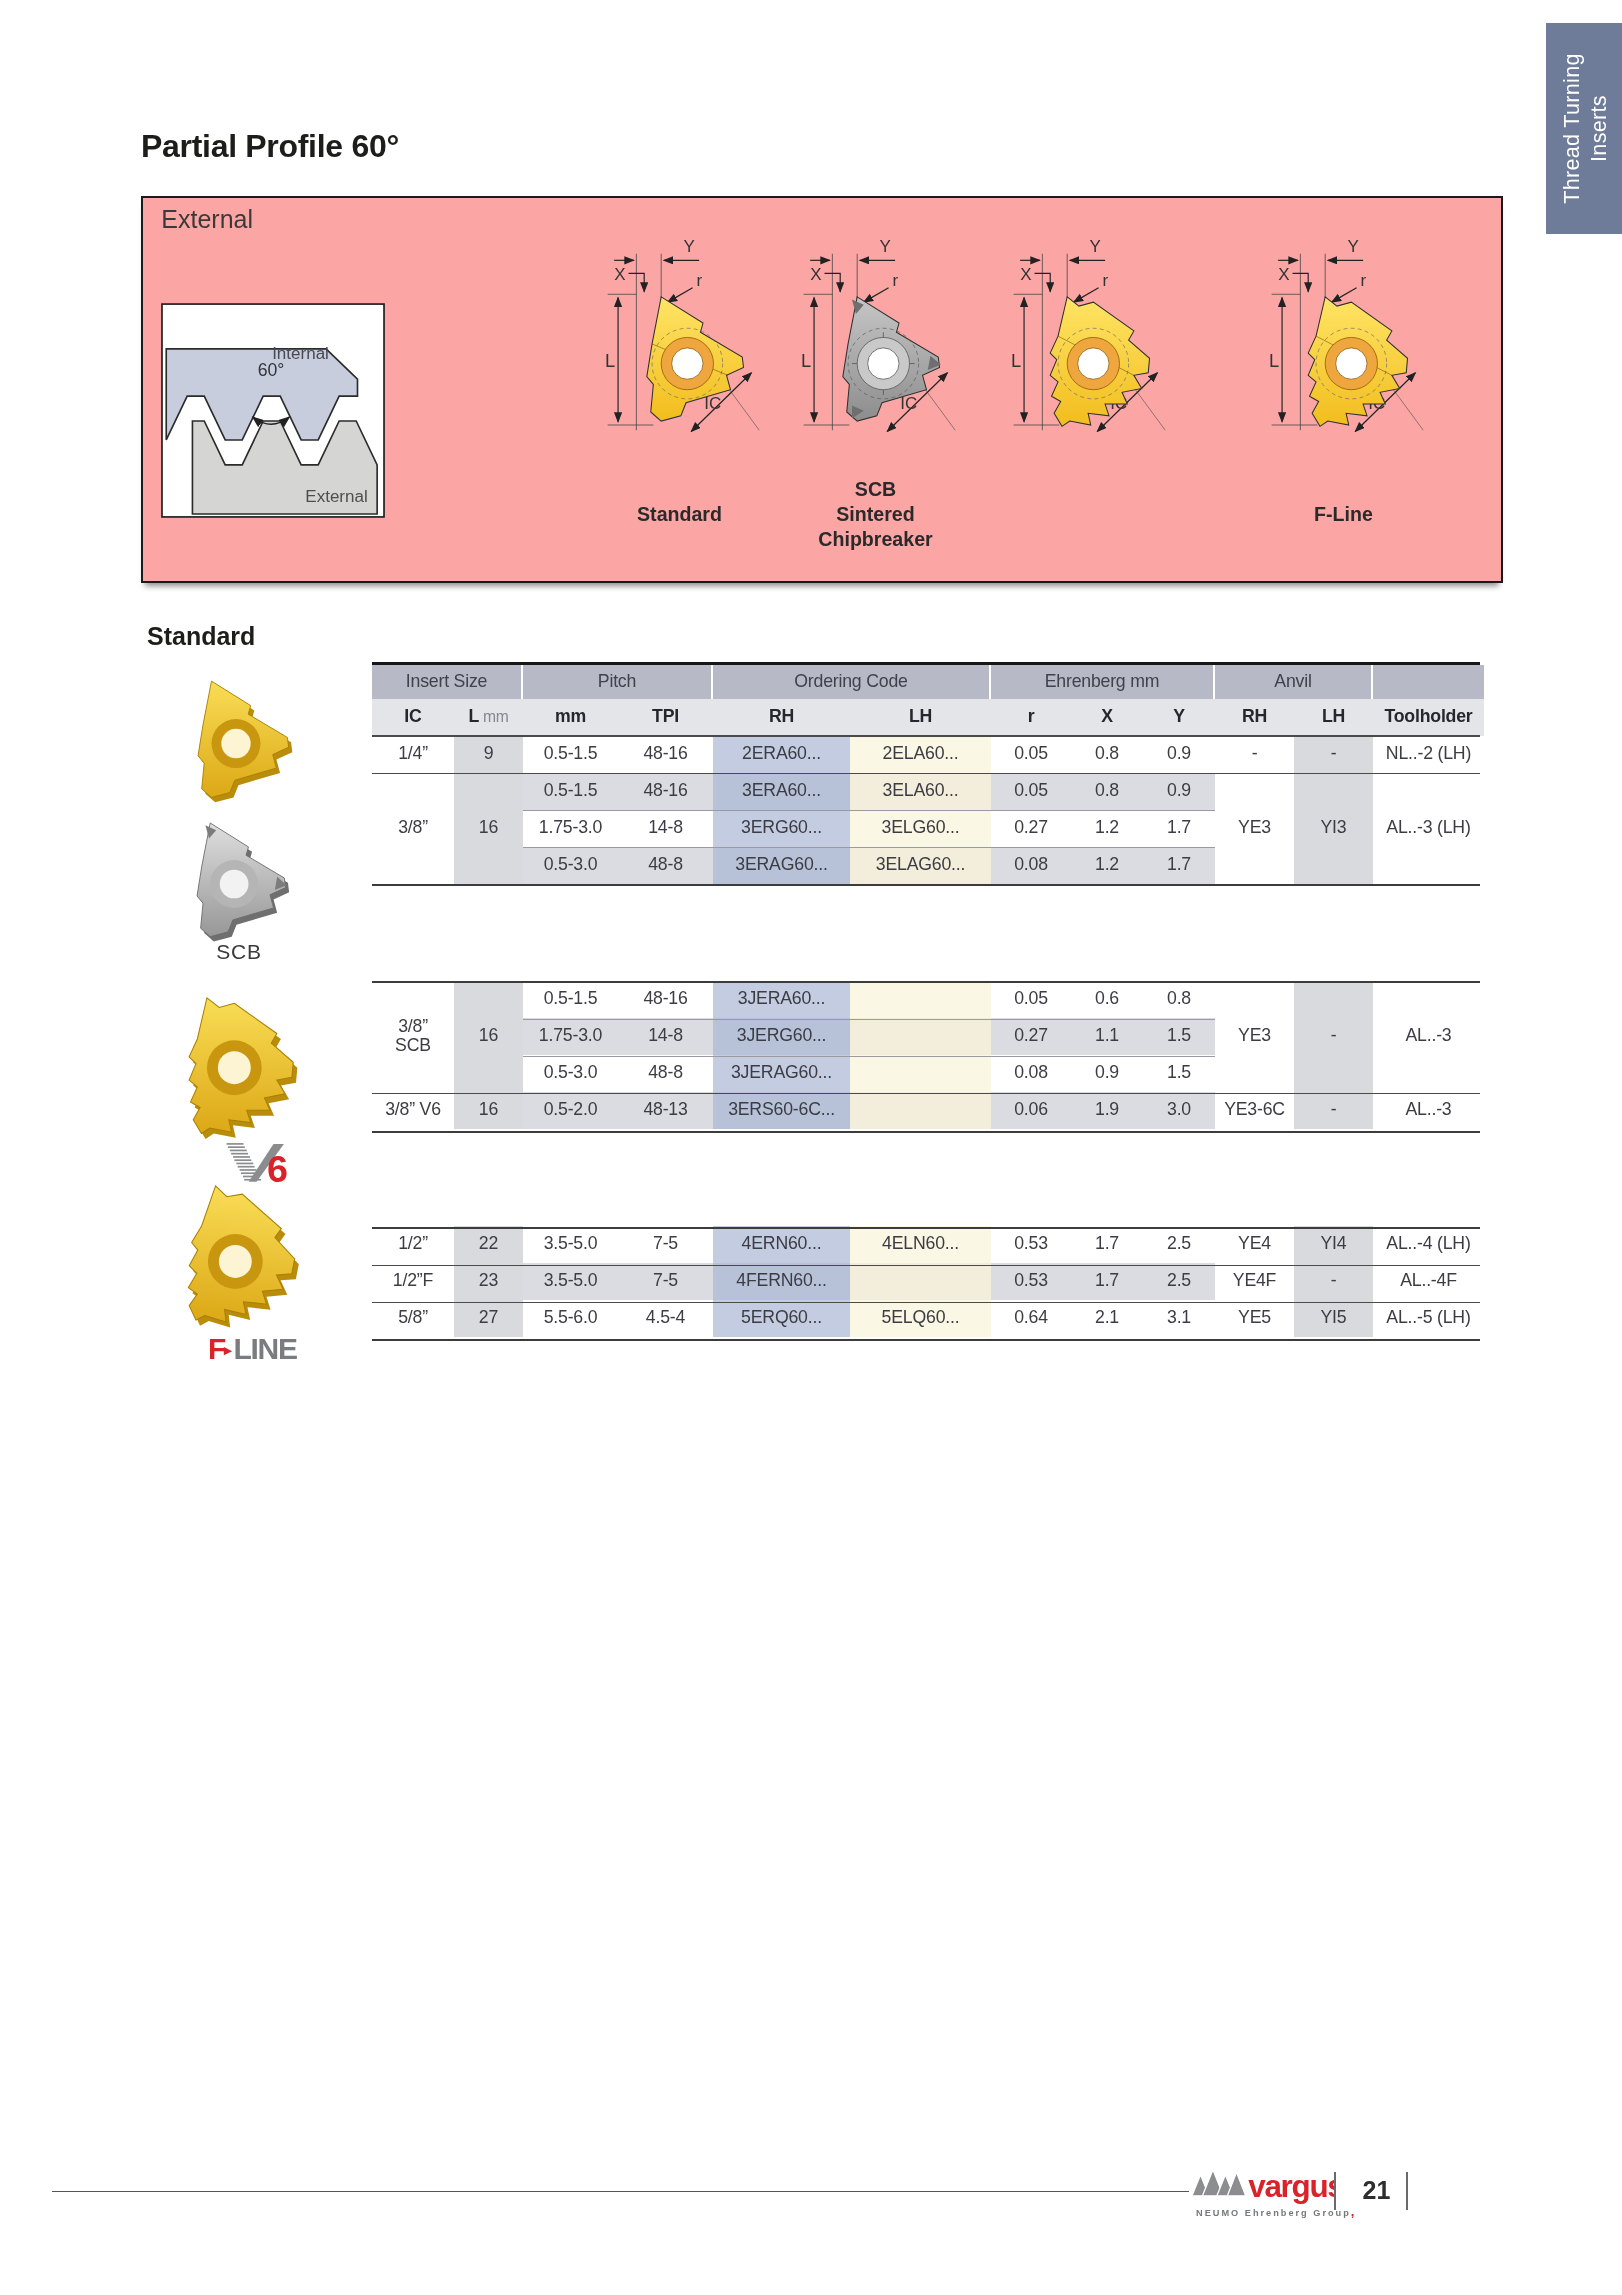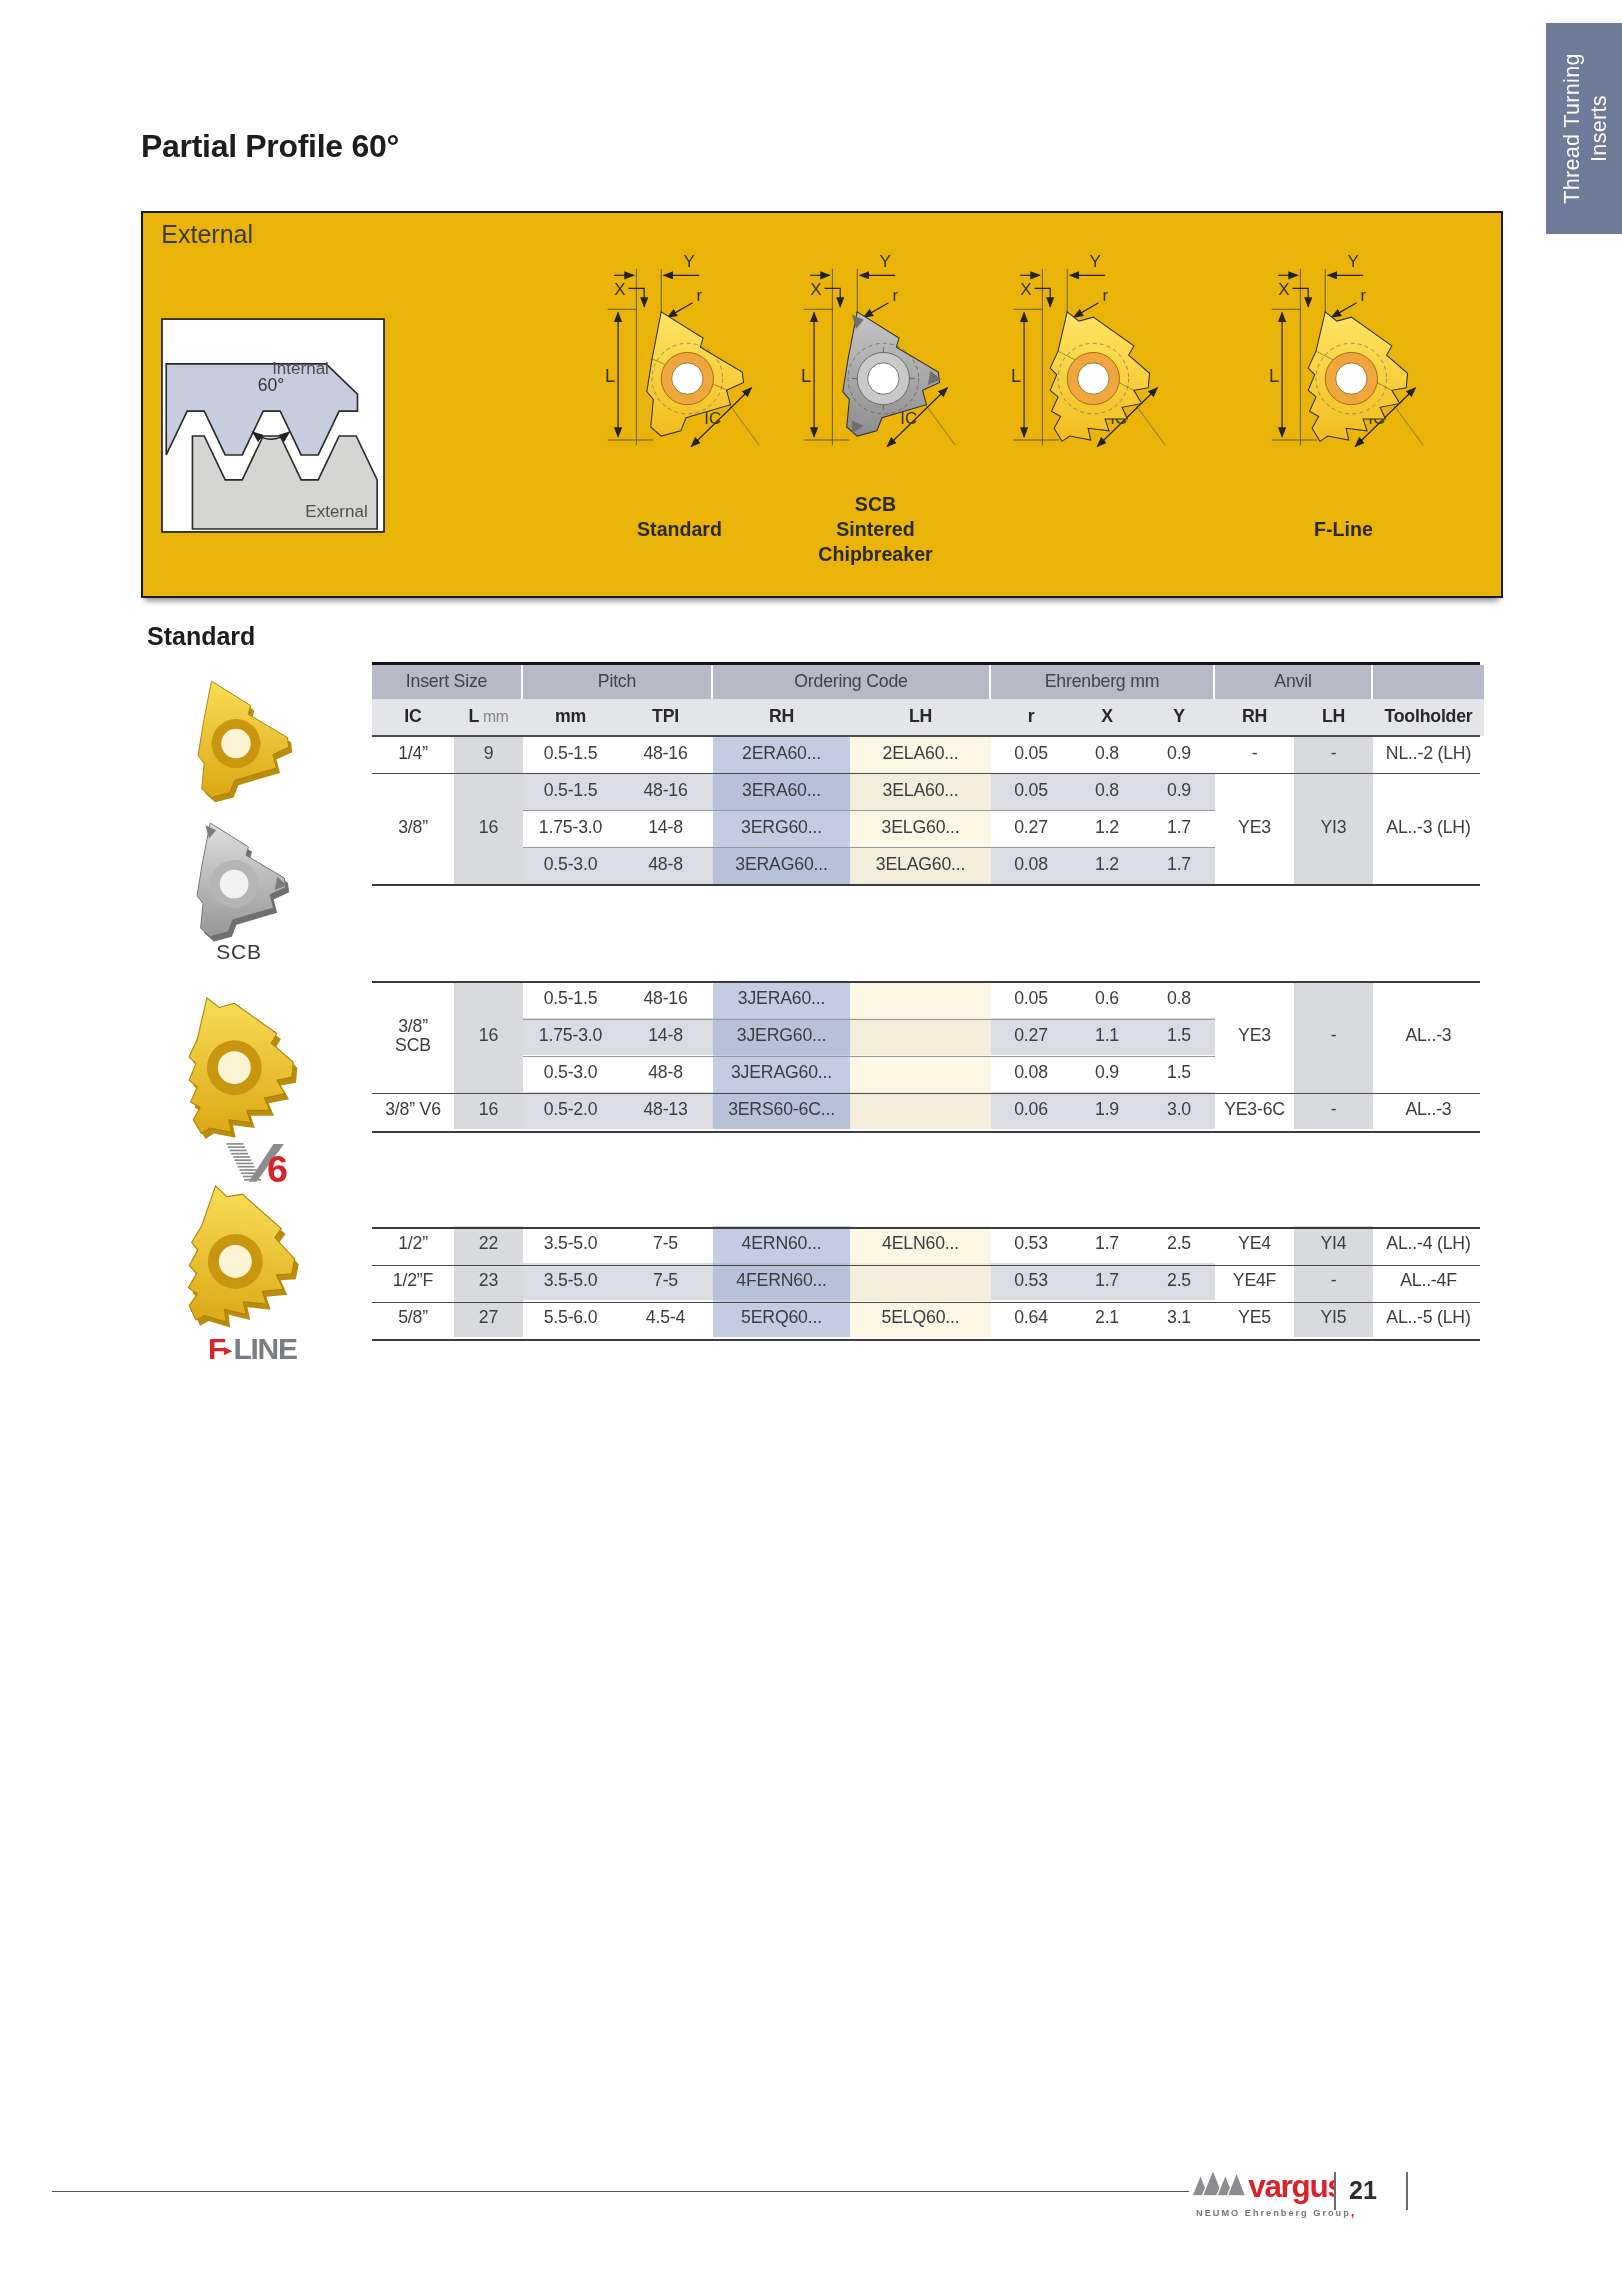--- a/index.html
+++ b/index.html
@@ -9,21 +9,21 @@
   .side-tab{position:absolute;left:1546px;top:23px;width:77px;height:211px;background:#6e7b99;}
   .side-tab .rot{position:absolute;left:0;top:0;width:211px;height:77px;
         transform:rotate(-90deg) translateX(-211px);transform-origin:left top;
         display:flex;flex-direction:column;align-items:center;justify-content:center;
         color:#fff;font-size:21.6px;line-height:27px;letter-spacing:0.3px;}
   
   .title{position:absolute;left:141px;top:128px;font-size:32px;font-weight:bold;color:#1d1d1b;letter-spacing:-0.3px;}
   .std-heading{position:absolute;left:147px;top:622px;font-size:25px;font-weight:bold;color:#1d1d1b;}
   
   .ext-box{position:absolute;left:141px;top:196px;width:1358px;height:383px;border:2px solid #1a1a1a;
-        background:#eab308;box-shadow:0 6.5px 5.9px -3.9px rgba(0,0,0,.45);margin-top:15px;}
+        background:#fca5a5;box-shadow:0 6.5px 5.9px -3.9px rgba(0,0,0,.45);}
   .ext-label{position:absolute;left:18.3px;top:6.5px;font-size:25px;color:#3a3a3a;}
   .thread-svg{position:absolute;left:17.7px;top:105px;}
   .variant{position:absolute;top:26px;width:183px;height:353px;}
   .v0{left:445px}.v1{left:641px}.v2{left:851px}.v3{left:1109px}
   .variant .vlabel{position:absolute;left:0;top:241px;width:183px;height:98px;display:flex;
         flex-direction:column;align-items:center;justify-content:center;}
   .variant .vlabel div{font-size:19.6px;font-weight:bold;color:#2a2a2a;line-height:25px;text-align:center;}
   
   .ptable{position:absolute;left:372px;top:662px;width:1108px;height:682px;}
   .grid{position:absolute;left:0;top:2.6px;width:1108px;display:grid;
@@ -53,21 +53,21 @@
   .fline-logo .f{color:#d8232a;font-size:30px;font-weight:bold;letter-spacing:-1.3px;}
   .fline-logo .arr{color:#d8232a;font-size:11px;margin:3.9px 1.3px 0 -1.3px;}
   .fline-logo .line{color:#797c80;font-size:30px;font-weight:bold;letter-spacing:-1.3px;}
   
   .foot-line{position:absolute;left:52px;top:2191px;width:1137px;height:1.3px;background:#555;}
   .vargus{position:absolute;left:1192px;top:2167px;}
   .vargus-sub{position:absolute;left:1196px;top:2204px;font-size:9.2px;letter-spacing:2px;color:#76787c;font-weight:bold;}
   .vargus-sub .rdot{color:#d8232a;font-size:13px;font-weight:bold;}
   .fdiv{position:absolute;width:2px;height:38px;background:#6a6a6a;top:2172px;}
   .fd1{left:1334px}.fd2{left:1406px}
-  .pageno{position:absolute;left:1349px;top:2176px;width:55px;text-align:left;
+  .pageno{position:absolute;left:1349px;top:2176px;width:55px;text-align:center;
         font-size:25px;font-weight:bold;color:#2e2e2e;}
 </style>
 </head>
 <body>
 
 <div class="page">
 
   <svg width="0" height="0" style="position:absolute" aria-hidden="true">
     <defs>
       <marker id="ah" markerWidth="9" markerHeight="8" refX="8" refY="3.5" orient="auto-start-reverse">

